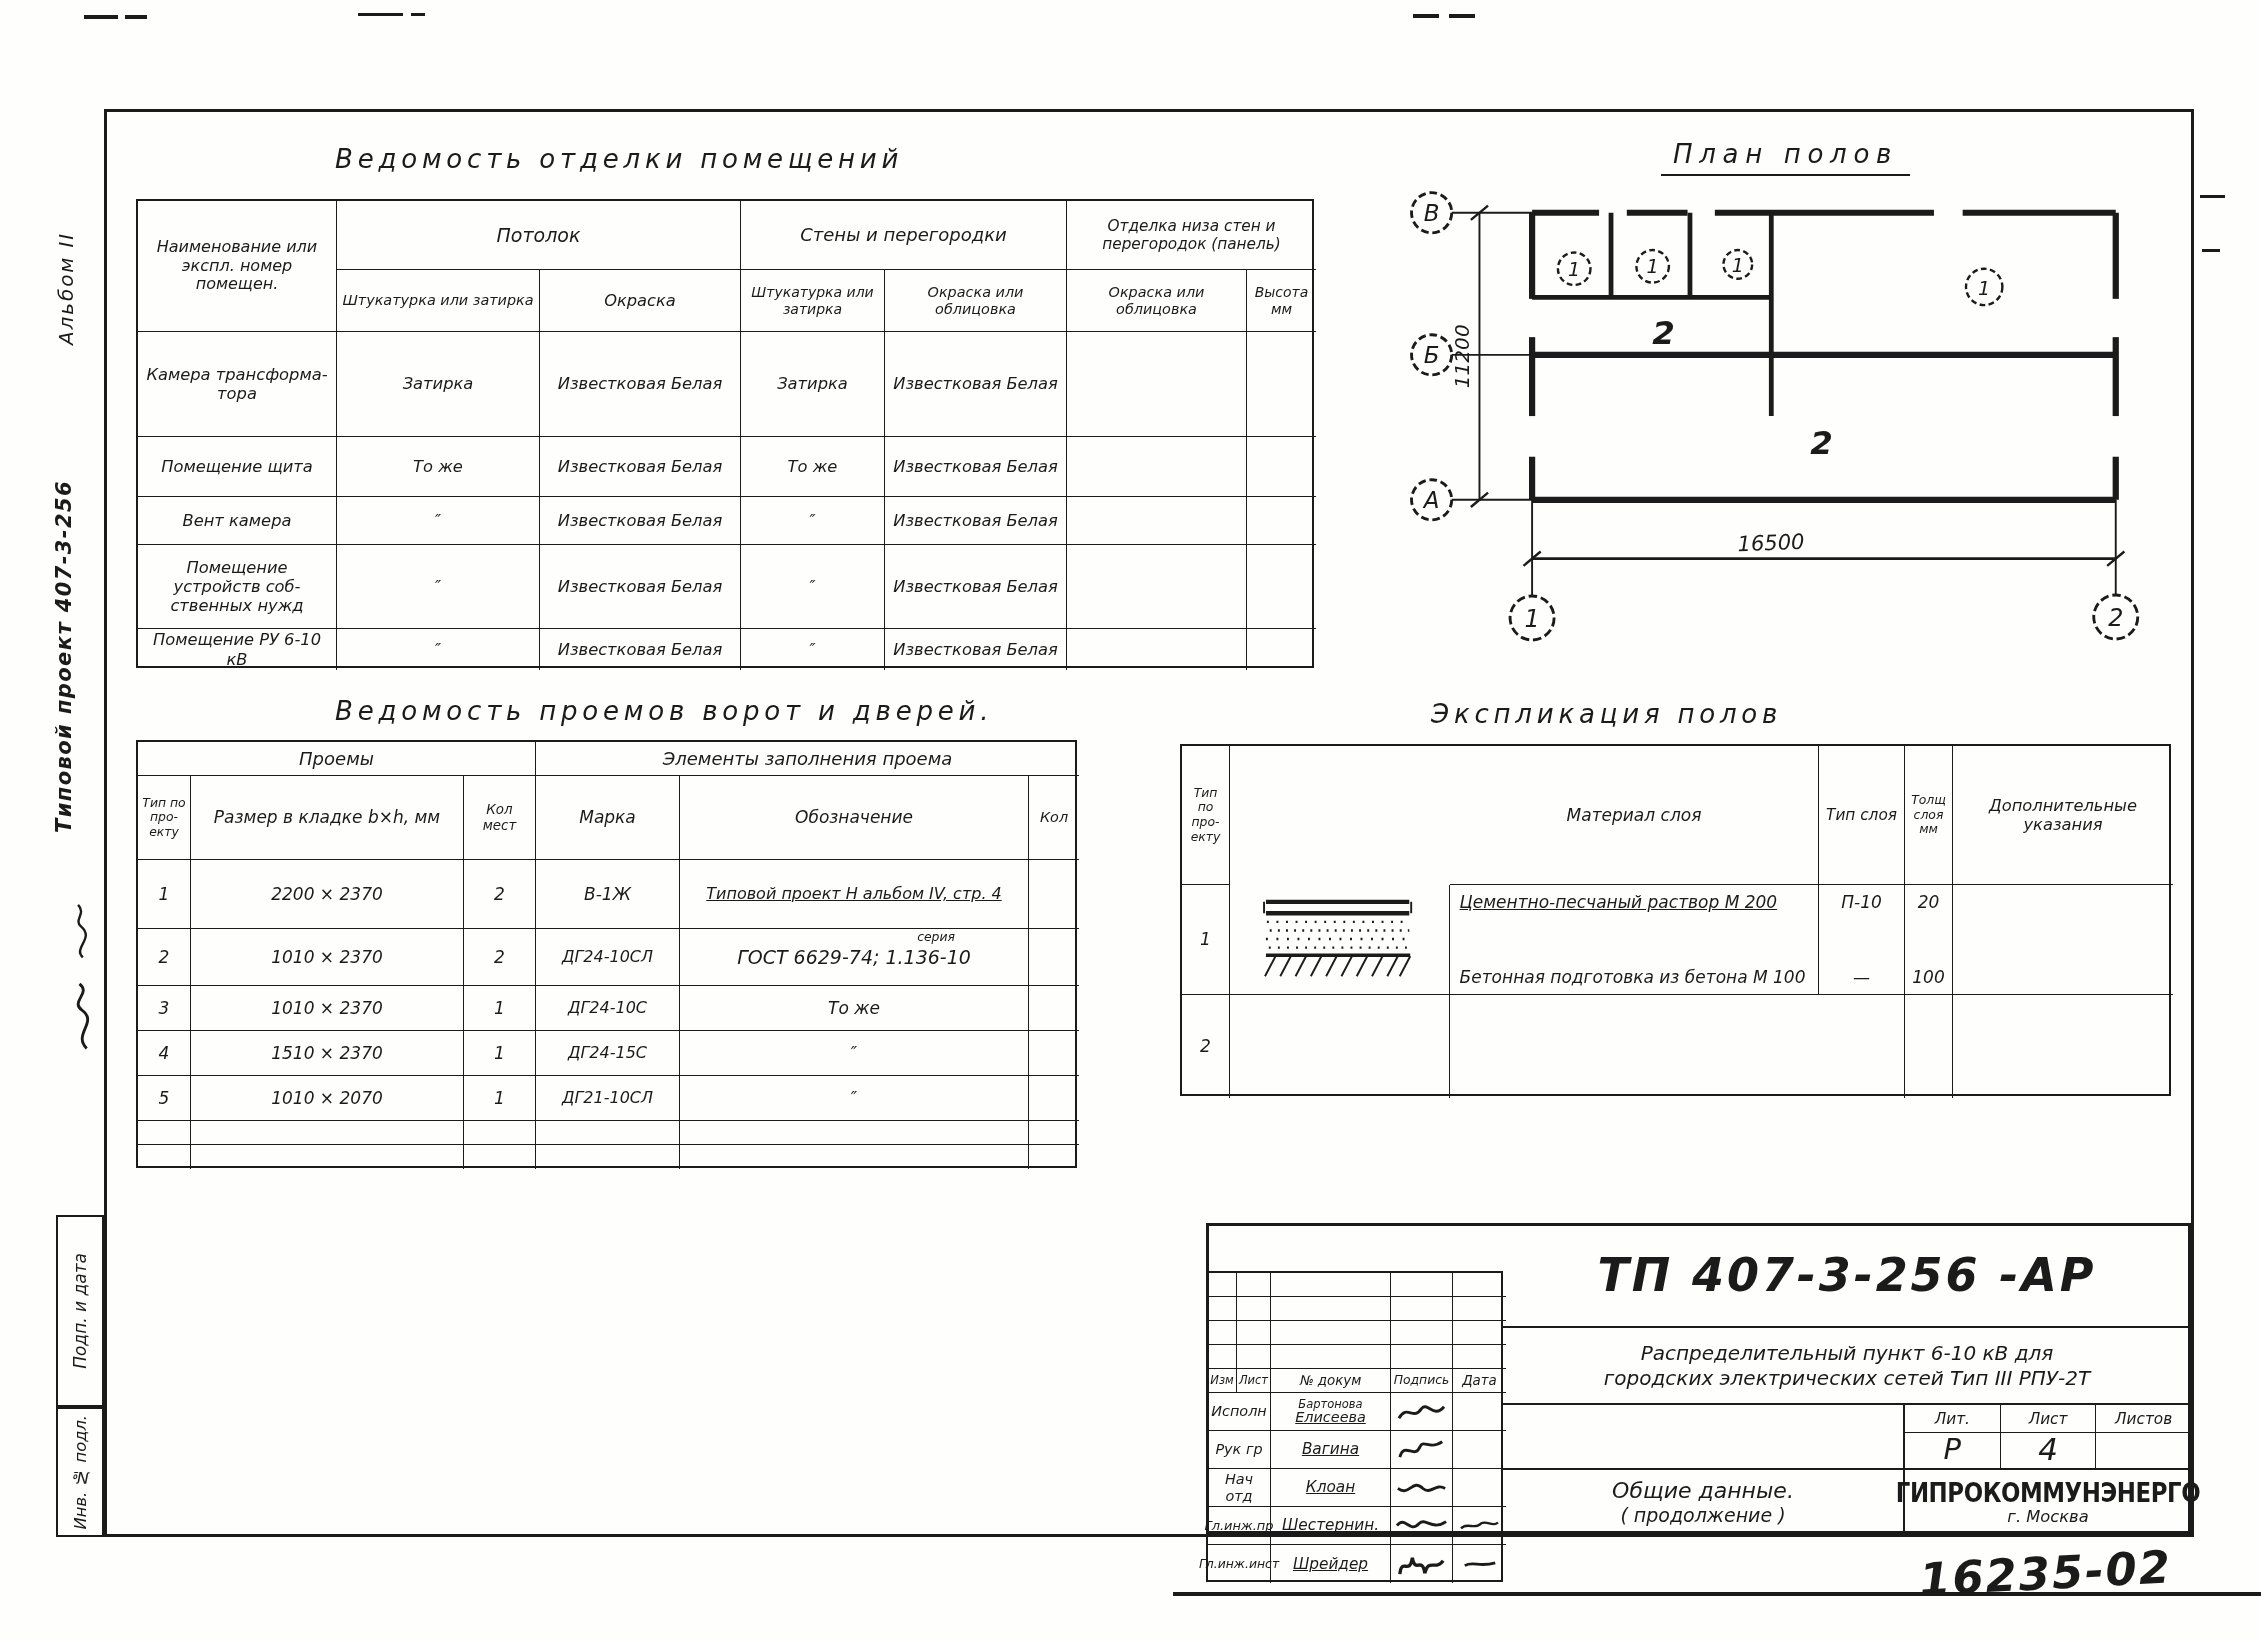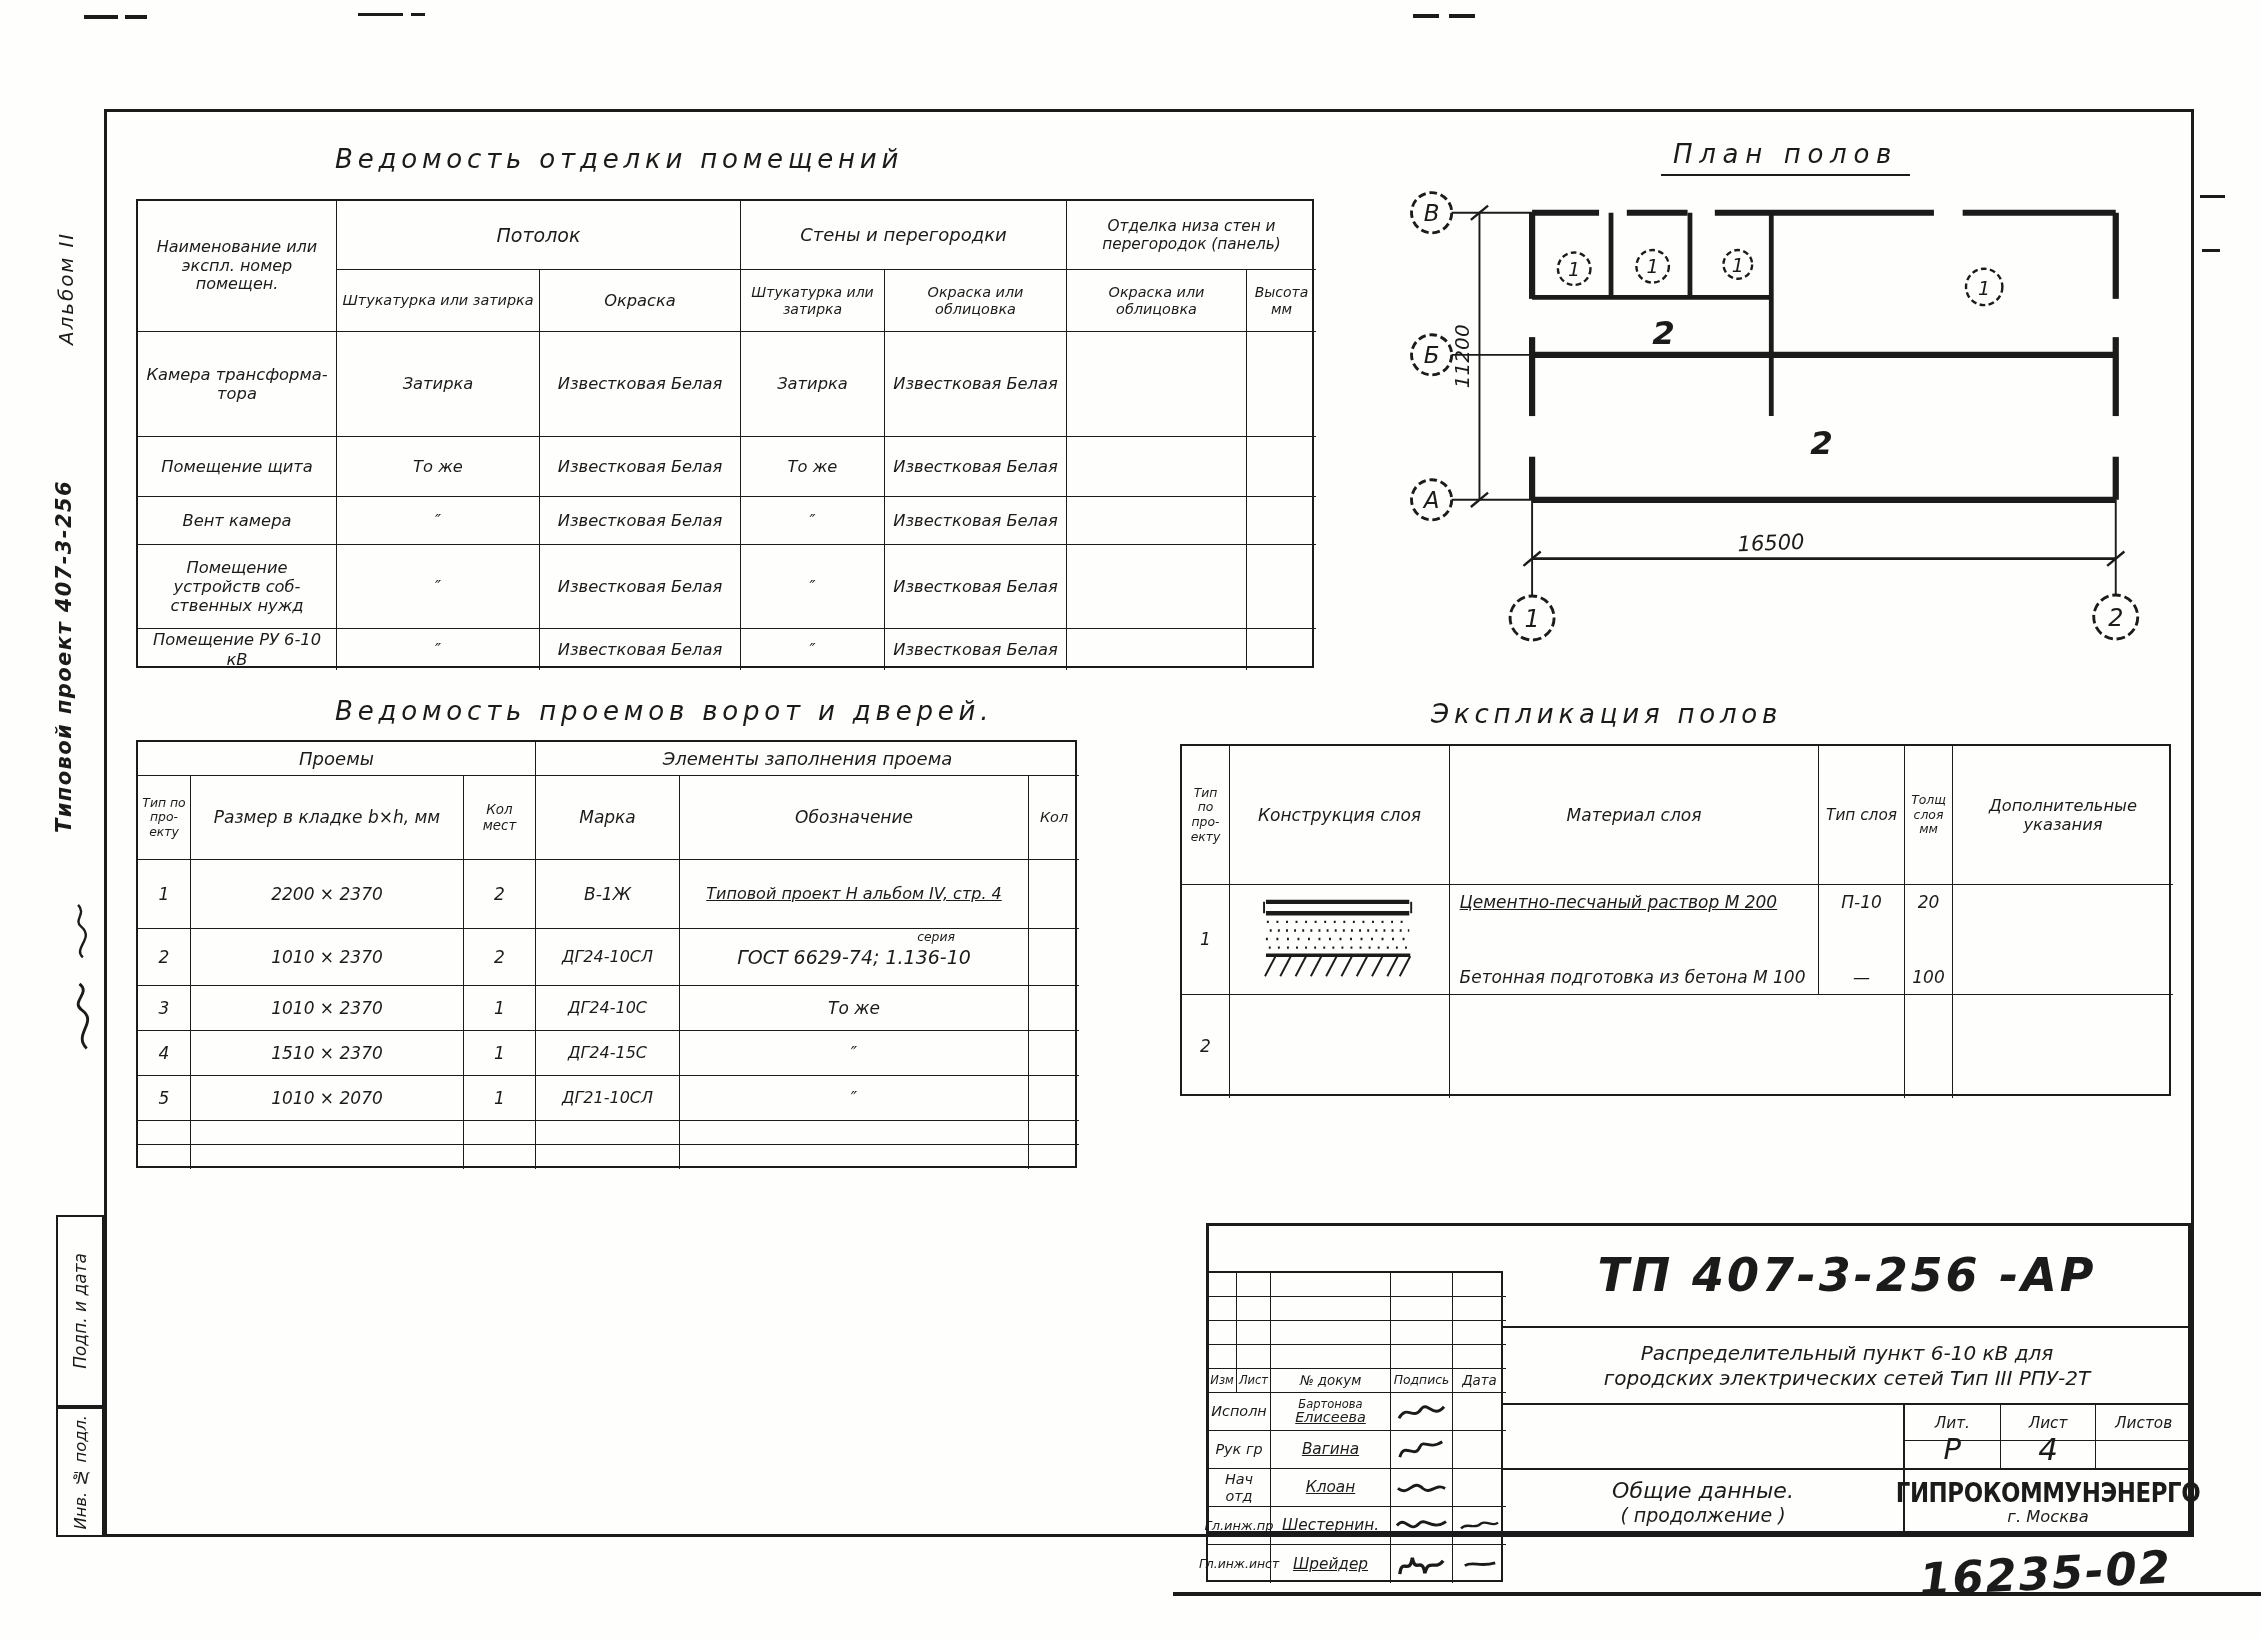--- a/index.html
+++ b/index.html
@@ -166,21 +166,20 @@
     <div class="c lr" style="grid-area:9/3/10/4;"></div>
     <div class="c lr" style="grid-area:9/4/10/5;"></div>
     <div class="c lr" style="grid-area:9/5/10/6;"></div>
     <div class="c lc lr" style="grid-area:9/6/10/7;"></div>
   </div>
 
   <div class="tl" style="left:1431px;top:699px;">Экспликация полов</div>
 
   <div class="tbl" style="left:1180px;top:744px;width:991px;height:352px;grid-template-columns:48px 220px 369px 86px 48px 220px;grid-template-rows:139px 110px 103px;font-size:17px;">
     <div class="c" style="grid-area:1/1/2/2;font-size:12.4px;">Тип по про­екту</div>
-    <div class="c" style="grid-area:1/2/2/3;">Конструкция слоя</div>
     <div class="c" style="grid-area:1/3/2/4;">Материал слоя</div>
     <div class="c" style="grid-area:1/4/2/5;font-size:15.3px;">Тип слоя</div>
     <div class="c" style="grid-area:1/5/2/6;font-size:12.4px;">Толщ слоя мм</div>
     <div class="c lc" style="grid-area:1/6/2/7;font-size:16.3px;">Дополнительные указания</div>
 
     <div class="c" style="grid-area:2/1/3/2;">1</div>
     <div class="c" style="grid-area:2/2/3/3;">
       <svg width="158" height="86" viewBox="0 0 330 180">
         <line x1="10" y1="10" x2="310" y2="10" stroke="#1b1b1b" stroke-width="9"></line>
         <line x1="10" y1="34" x2="310" y2="34" stroke="#1b1b1b" stroke-width="9"></line>
@@ -383,21 +382,21 @@
   </div>
   <div class="abs" style="left:1503px;top:1328px;width:688px;height:77px;border-bottom:2.9px solid #1b1b1b;display:flex;flex-direction:column;align-items:center;justify-content:center;line-height:1.25;">
     <span style="font-size:20px;">Распределительный пункт 6-10 кВ для</span>
     <span style="font-size:20px;">городских электрических сетей Тип III РПУ-2Т</span>
   </div>
   <div class="abs" style="left:1503px;top:1405px;width:402px;height:65px;border-right:2.9px solid #1b1b1b;border-bottom:2.9px solid #1b1b1b;"></div>
   <div class="abs" style="left:1503px;top:1470px;width:402px;height:65px;border-right:2.9px solid #1b1b1b;display:flex;flex-direction:column;align-items:center;justify-content:center;line-height:1.2;">
     <span style="font-size:22px;">Общие  данные.</span>
     <span style="font-size:19px;">( продолжение )</span>
   </div>
-  <div class="abs" style="left:1905px;top:1405px;width:286px;height:36px;display:flex;">
+  <div class="abs" style="left:1905px;top:1405px;width:286px;height:28px;display:flex;">
     <div style="flex:1;border-right:1.9px solid #1b1b1b;border-bottom:1.9px solid #1b1b1b;display:flex;align-items:center;justify-content:center;">
       <span style="font-size:15.3px;">Лит.</span>
       </div>
     <div style="flex:1;border-right:1.9px solid #1b1b1b;border-bottom:1.9px solid #1b1b1b;display:flex;align-items:center;justify-content:center;">
       <span style="font-size:15.3px;">Лист</span>
       </div>
     <div style="flex:1;border-bottom:1.9px solid #1b1b1b;display:flex;align-items:center;justify-content:center;">
       <span style="font-size:15.3px;">Листов</span>
       </div>
   </div>

